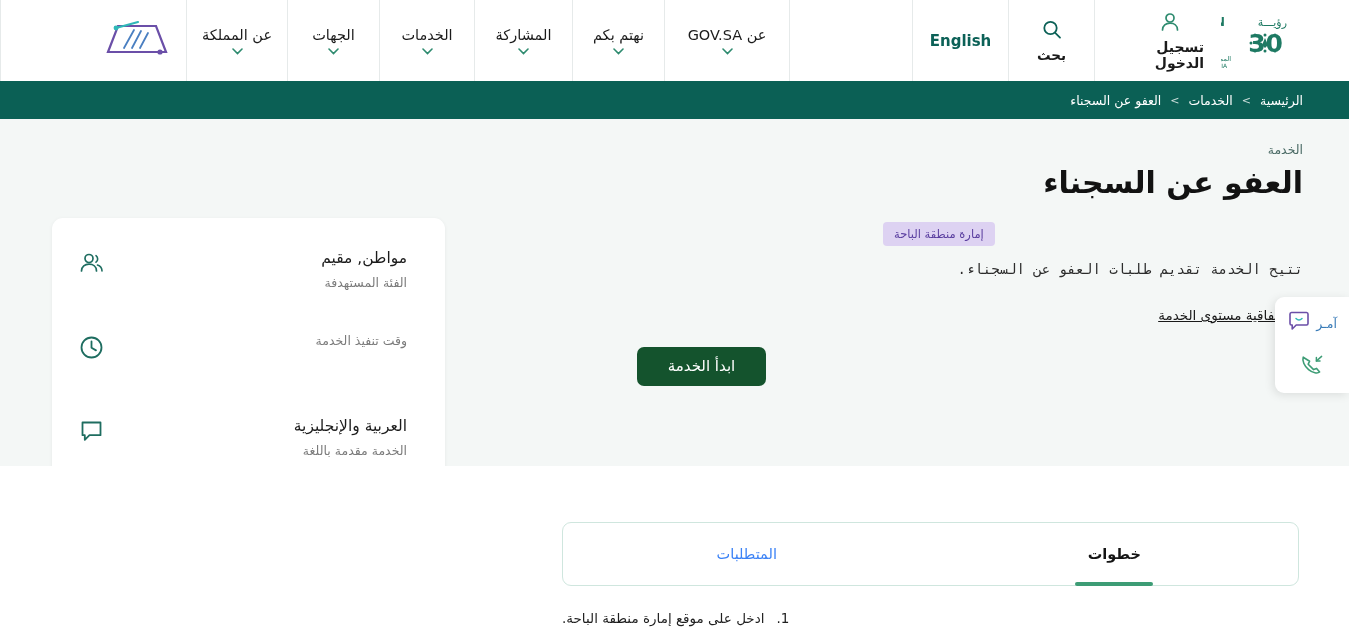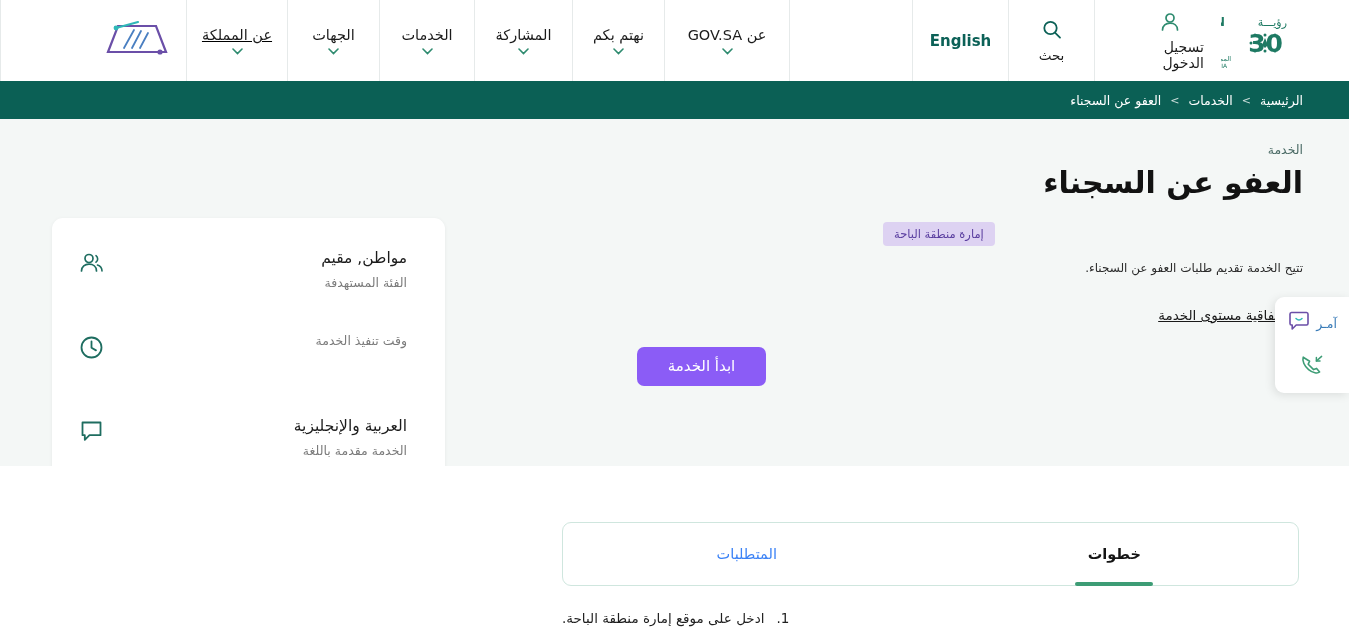--- a/index.html
+++ b/index.html
@@ -48,39 +48,40 @@
     color: #1b1b1b;
     white-space: nowrap;
     line-height: 1.25;
   }
   .chev {
     width: 11px; height: 7px;
     display: block;
   }
   .chev svg { display:block; }
 
-  .nav-about   { min-width: 101px; text-decoration: underline; }
+  .nav-about   { min-width: 101px; }
   .nav-entities{ min-width: 92px; }
   .nav-services{ min-width: 95px; }
   .nav-partic  { min-width: 98px; }
   .nav-care    { min-width: 92px; }
   .nav-govsa   { min-width: 125px; padding-left: 14px; }
 
   .spacer-nav { flex: 1 1 auto; border-left: 1px solid #e6eaea; background:#fff; }
 
   .iconitem {
     display: flex;
     flex-direction: column;
     align-items: center;
     justify-content: center;
     gap: 2px;
     border-left: 1px solid #e6eaea;
     width: 86px;
     flex: 0 0 86px;
     cursor: pointer;
+    font-weight: bold;
   }
   .iconitem .lbl { font-size: 13.5px; color: #1b1b1b; }
   .login { width: 110px; flex: 0 0 110px; padding-left: 40px; }
   .login .lbl { font-size: 14px; }
 
   .english {
     display: flex; align-items: center; justify-content: center;
     width: 96px; flex: 0 0 96px;
     font-size: 15px; font-weight: 700; color: #0c6157;
     border-left: 1px solid #e6eaea;
@@ -145,23 +146,24 @@
     border-radius: 4px;
     padding: 5px 11px;
     white-space: nowrap;
   }
   .svc-desc {
     position: absolute;
     top: 140px;
     right: 46px;
     width: 420px;
     text-align: right;
-    font-size: 12px;
+    font-size: 14px;
     color: #2c2c2c;
     line-height: 1.6;
+    font-family: Liberation Mono, monospace;
   }
   .sla-row {
     position: absolute;
     top: 188px;
     right: 46px;
     width: 420px;
     display: flex;
     flex-direction: row;
     justify-content: flex-start;
     align-items: center;
@@ -174,21 +176,21 @@
     cursor: pointer;
     white-space: nowrap;
   }
   .ext-icon { width: 14px; height: 14px; display:block; }
 
   
   .start-btn {
     position: absolute;
     top: 228px;
     left: 637px;
-    background: #8b5cf6;
+    background: #14532d;
     color: #ffffff;
     border: none;
     border-radius: 7px;
     width: 129px;
     height: 39px;
     font-size: 15px;
     font-family: inherit;
     cursor: pointer;
     line-height: 39px;
     text-align:center;

